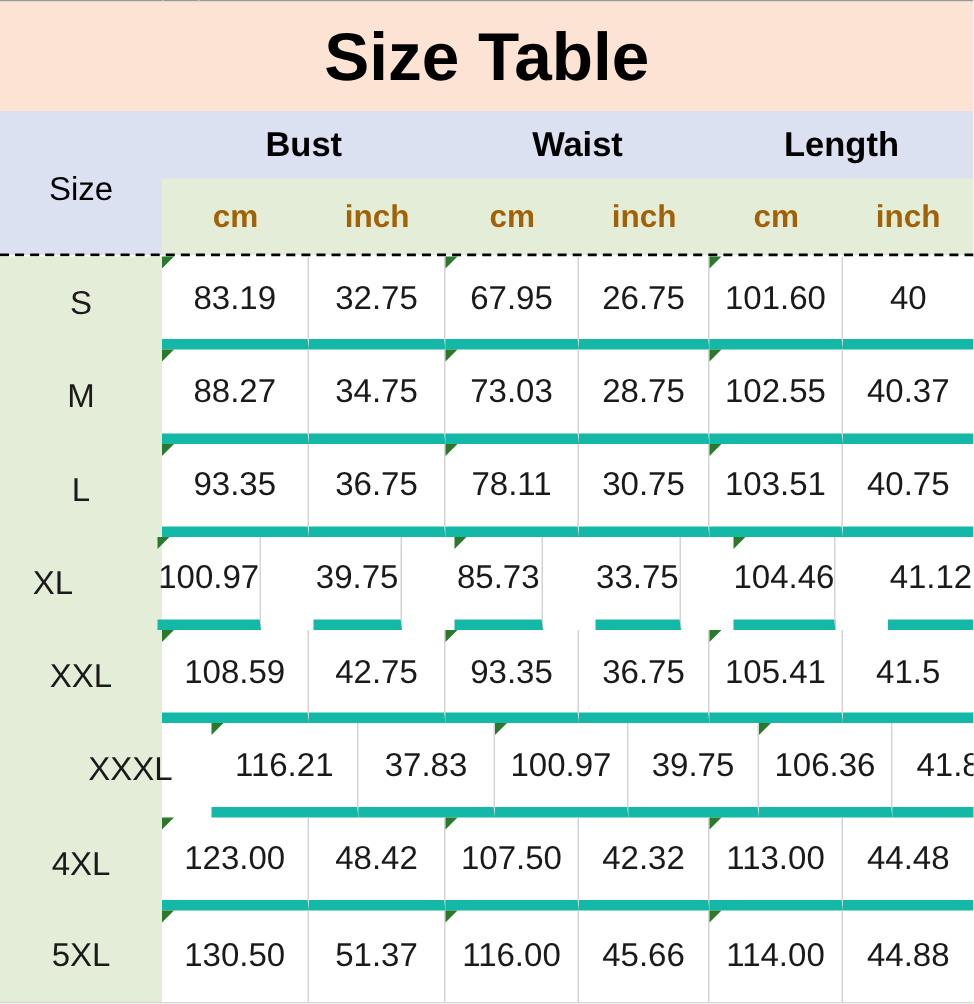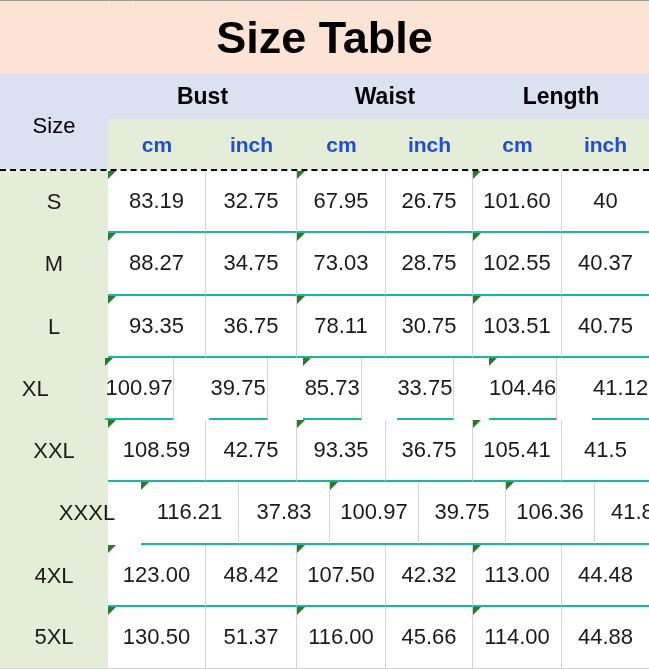--- a/index.html
+++ b/index.html
@@ -111,21 +111,21 @@
     position: absolute;
     top: 45px;
     height: 51px;
     display: flex;
     align-items: center;
     justify-content: center;
   }
   .unit-head span {
     font-size: 21px;
     font-weight: bold;
-    color: #1d4ed8;
+    color: #a16207;
   }
 
   
   .dashed-sep {
     position: absolute;
     left: 0; top: 169px;
     width: 649px; height: 0;
     border-top: 2px dashed #000000;
   }
 
@@ -154,21 +154,21 @@
   .cell {
     box-sizing: border-box;
     height: 100%;
     display: flex;
     align-items: center;
     justify-content: center;
     position: relative;
     font-size: 22px;
     color: #1a1a1a;
     border-right: 1px solid #d4d4d4;
-    border-bottom: 2px solid #14b8a6;
+    border-bottom: 7px solid #14b8a6;
   }
   .cell.size-cell {
     width: 108px;
     background: transparent;
     border-right: none;
     border-bottom: none;
   }
   .cell.c1 { width: 98px; }   
   .cell.c2 { width: 91px; }   
   .cell.c3 { width: 89px; }   

